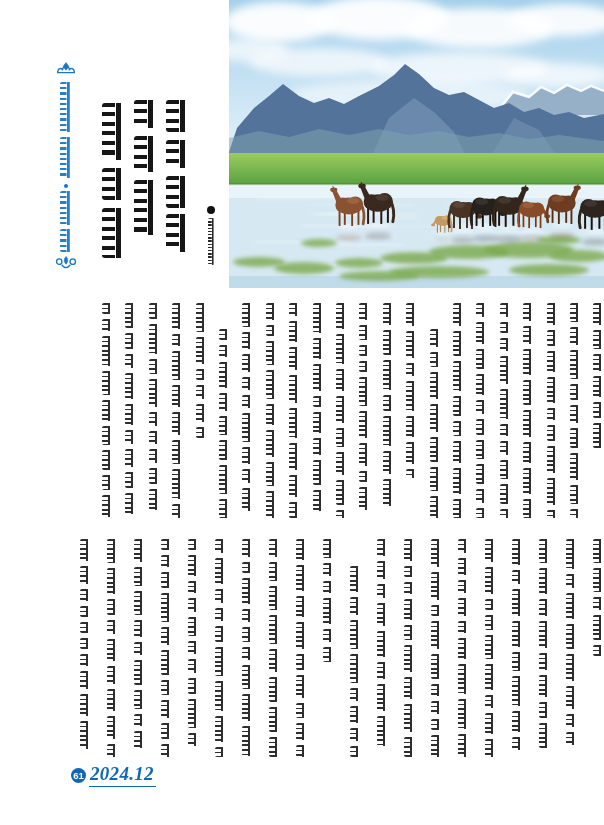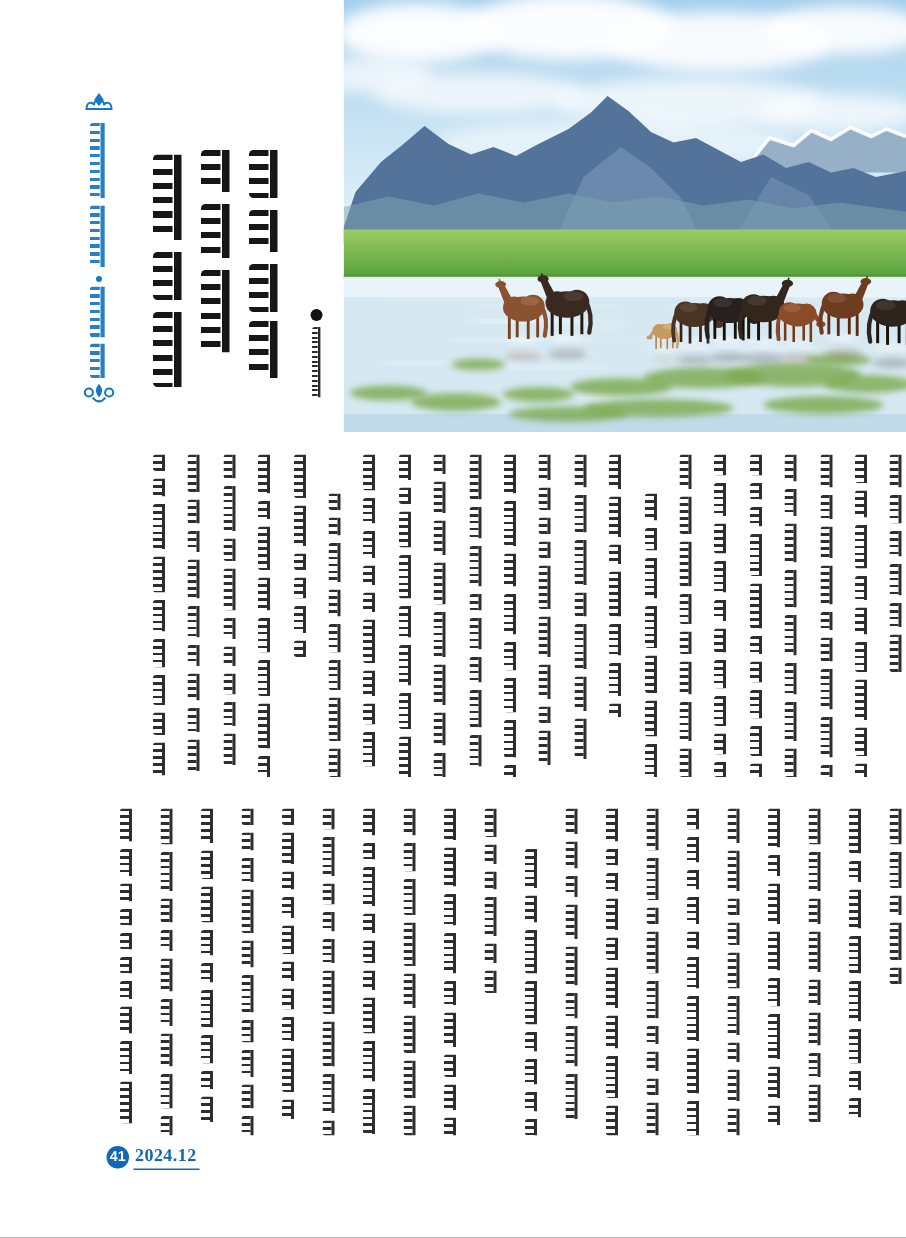--- a/index.html
+++ b/index.html
@@ -18,22 +18,22 @@
   .gw.title {--tooth:4px;  --pitchy:9.5px;--teethw:13px; --spinew:5px;  --spinex:13.5px;width:24px;border-radius:3px;opacity:1;}
   .gw.author{--tooth:1.4px;--pitchy:3.2px;--teethw:3.8px;--spinew:1.6px;--spinex:4px;width:7px;}
   .kdot{position:absolute;width:4px;height:4px;border-radius:50%;}
   .orn{position:absolute;}
   .author-bullet{position:absolute;width:8px;height:8px;border-radius:50%;background:#111;}
   .photo{position:absolute;overflow:hidden;}
   .footer{position:absolute;display:flex;align-items:center;gap:3px;}
   .badge{display:flex;align-items:center;justify-content:center;width:15px;height:15px;
          border-radius:50%;color:#fff;font-size:9.5px;font-weight:bold;
          font-family:"Liberation Sans",sans-serif;}
-  .issue{font-family:"Liberation Serif",serif;font-weight:bold;
-         font-size:12px;border-bottom:1.6px solid currentColor;padding:0 2px 1px 1px;letter-spacing:.3px;}
+  .issue{font-family:"Liberation Serif",serif;font-style:italic;font-weight:bold;
+         font-size:19px;border-bottom:1.6px solid currentColor;padding:0 2px 1px 1px;letter-spacing:.3px;}
   .band{position:absolute;inset:0;pointer-events:none;}
 </style>
 </head>
 <body>
 
 <div class="page" id="page">
 
   <div class="band" id="kickerBox">
     <svg class="orn" id="ornTop" viewBox="0 0 24 16" fill="#1777c3" stroke="#1777c3" style="left: 56px; top: 61px; width: 20px; height: 15px;">
       <path d="M2 13 C2 7,7 7,8 10 C8 4,16 4,16 10 C17 7,22 7,22 13 Z" fill="none" stroke-width="1.6"></path>
@@ -641,17 +641,17 @@
       <div class="gw body" style="left: 566px; top: 714px; height: 13px; --c: #1f1f1f;"></div>
       <div class="gw body" style="left: 566px; top: 732px; height: 13px; --c: #1f1f1f;"></div>
       <div class="gw body" style="left: 593px; top: 539px; height: 24px; --c: #1f1f1f;"></div>
       <div class="gw body" style="left: 593px; top: 568px; height: 24px; --c: #1f1f1f;"></div>
       <div class="gw body" style="left: 593px; top: 597px; height: 13px; --c: #1f1f1f;"></div>
       <div class="gw body" style="left: 593px; top: 615px; height: 25px; --c: #1f1f1f;"></div>
       <div class="gw body" style="left: 593px; top: 645px; height: 11px; --c: #1f1f1f;"></div>
     </div>
 
   <div class="footer" id="footerBox" style="left: 71px; top: 763px;">
-    <span class="badge" id="pageBadge" style="background: rgb(16, 104, 180);">41</span>
+    <span class="badge" id="pageBadge" style="background: rgb(16, 104, 180);">61</span>
     <span class="issue" id="issueLabel" style="color: rgb(16, 104, 180);">2024.12</span>
   </div>
 
 </div>
 
 </body></html>

